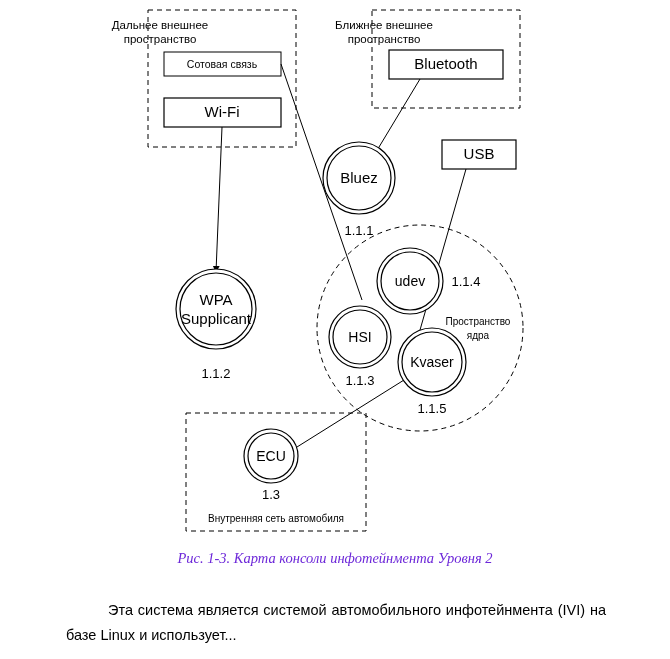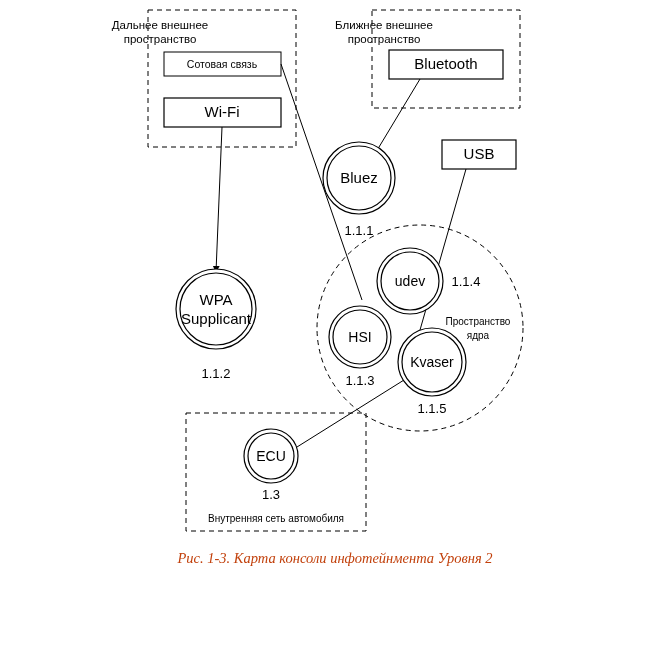--- a/index.html
+++ b/index.html
@@ -34,21 +34,21 @@
   }
   .caption {
     position: absolute;
     left: 0;
     top: 550px;
     width: 670px;
     text-align: center;
     font-family: "Liberation Serif", serif;
     font-style: italic;
     font-size: 14.5px;
-    color: #c2410c;
+    color: #6d28d9;
   }
   .body-text {
     position: absolute;
     left: 66px;
     top: 598px;
     width: 540px;
     font-family: "Liberation Sans", sans-serif;
     font-size: 14.5px;
     line-height: 25px;
     color: #000;
@@ -135,14 +135,15 @@
     <text class="node-label" x="432" y="410" font-size="13">1.1.5</text>
 
     <circle cx="271" cy="456" r="27" fill="#fff" stroke="#000" stroke-width="1.2"></circle>
     <circle cx="271" cy="456" r="23" fill="none" stroke="#000" stroke-width="1.2"></circle>
     <text class="node-label" x="271" y="457" font-size="14">ECU</text>
     <text class="node-label" x="271" y="496" font-size="13">1.3</text>
   </svg>
 
   <div class="caption">Рис. 1-3. Карта консоли инфотейнмента Уровня 2</div>
 
+  <div class="body-text"><span class="indent"></span><span>Эта система является системой автомобильного инфотейнмента (IVI) на базе Linux и использует...</span></div>
 
 </div>
 
 </body></html>

